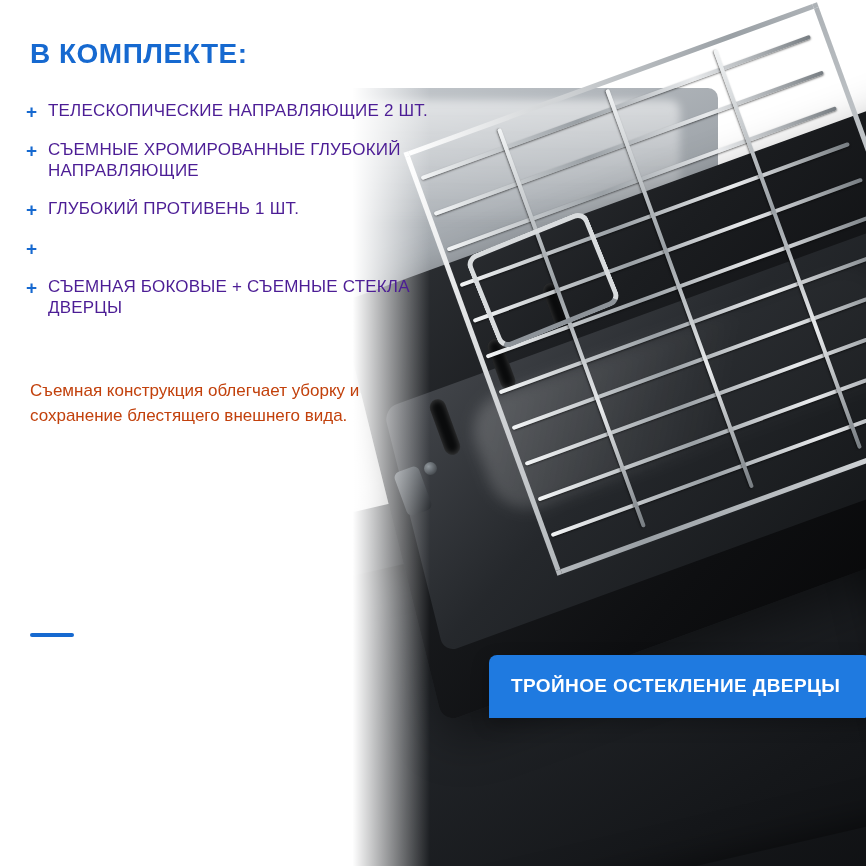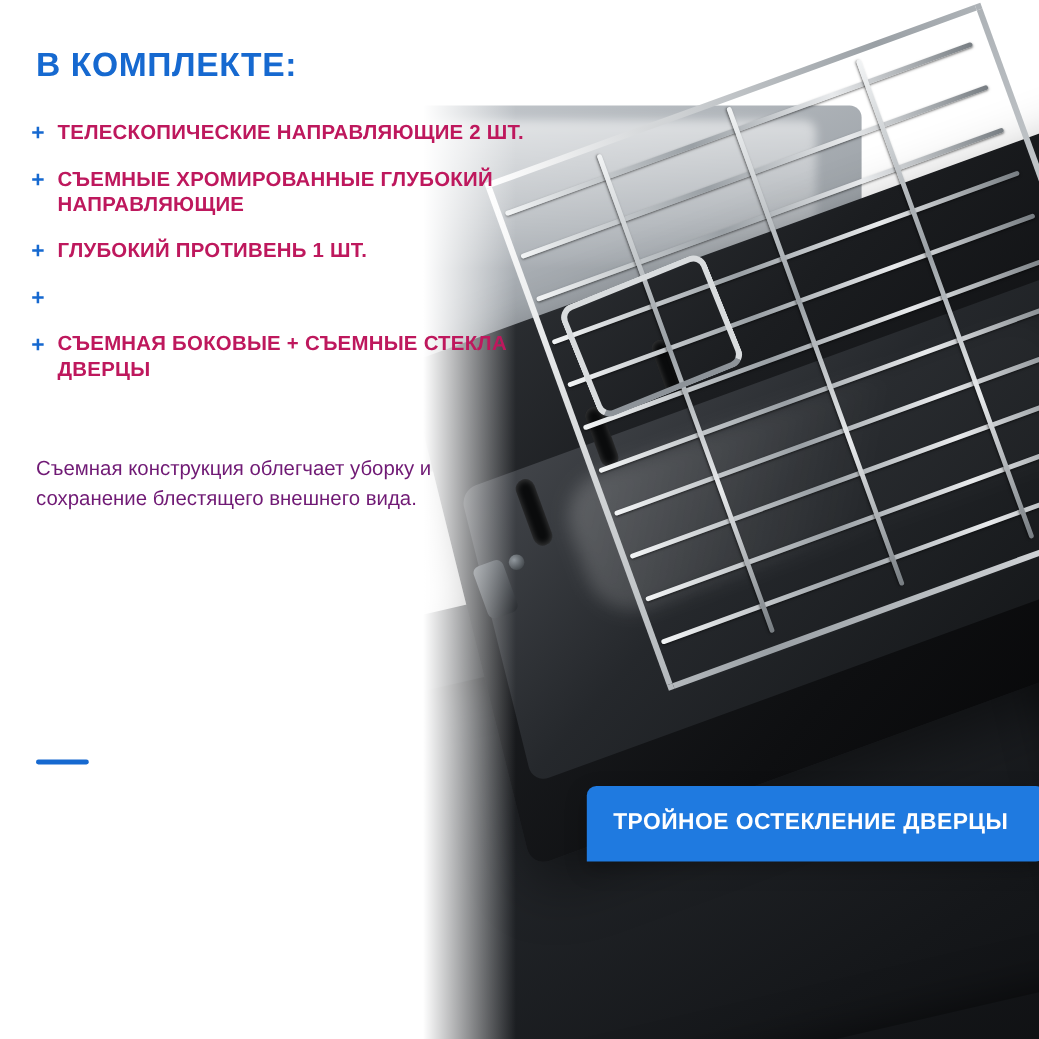--- a/index.html
+++ b/index.html
@@ -205,31 +205,31 @@
     font-size: 19px;
     font-weight: bold;
     line-height: 20px;
     width: 22px;
     flex: 0 0 22px;
     text-align: left;
     padding-top: 2px;
   }
   .feature-text {
     font-size: 17px;
-    font-weight: bold;
-    color: #be185d;
+    font-weight: normal;
+    color: #4c1d95;
     line-height: 21px;
     letter-spacing: 0.2px;
   }
 
   .para {
     position: absolute;
     left: 30px;
     font-size: 17px;
-    color: #701a75;
+    color: #c2410c;
     line-height: 25px;
   }
   #para1 { top: 378px; width: 400px; }
   #para2 { top: 508px; width: 420px; }
 
   .rule {
     position: absolute;
     left: 30px;
     top: 633px;
     width: 44px;

